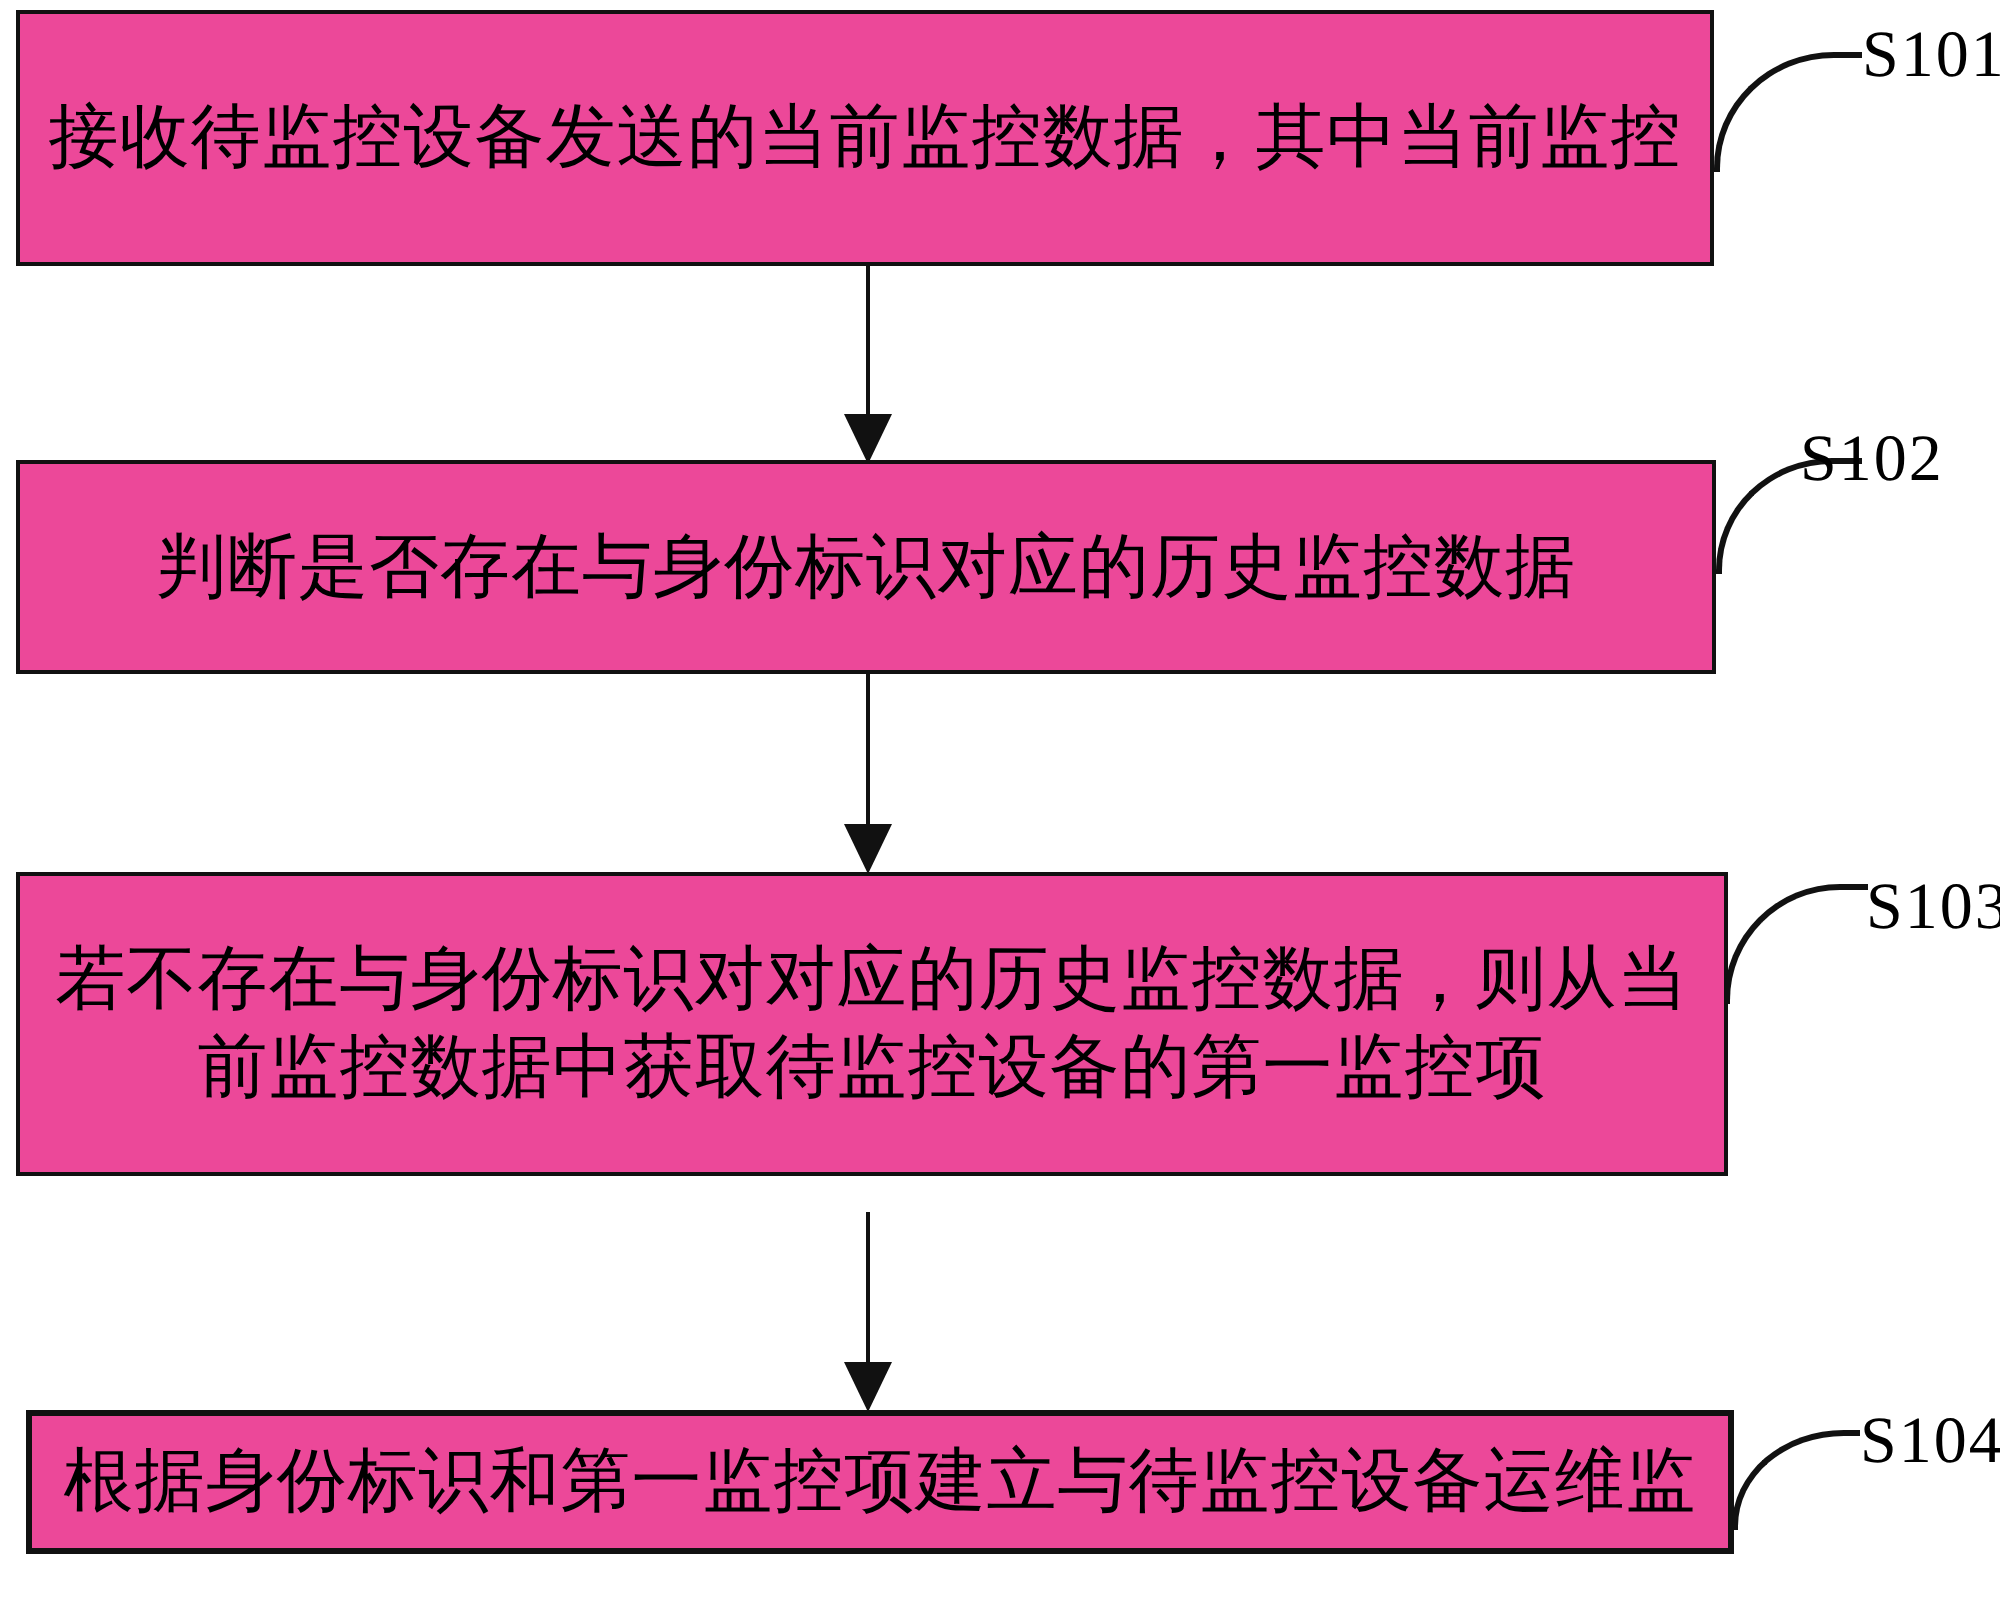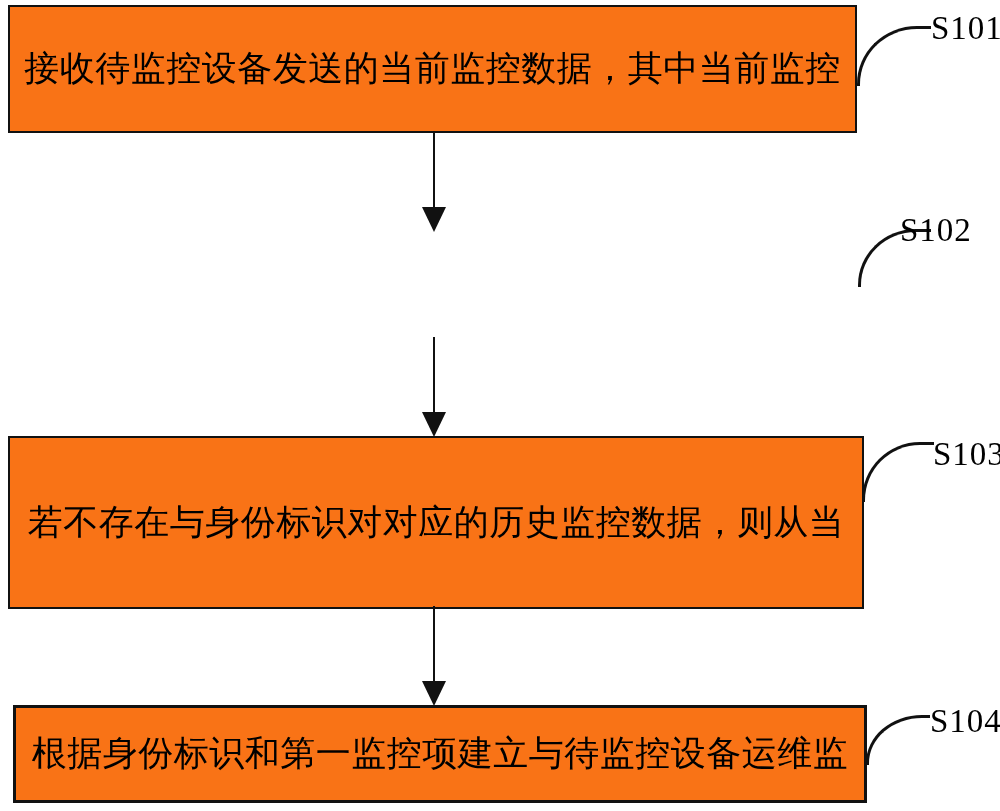--- a/index.html
+++ b/index.html
@@ -13,21 +13,21 @@
     height: 811px;
     background: #ffffff;
     font-family: "Liberation Serif", serif;
     color: #000000;
     overflow: hidden;
   }
   .flow-box {
     position: absolute;
     box-sizing: border-box;
     border: 2px solid #111111;
-    background: #f97316;
+    background: #ec4899;
     display: flex;
     flex-direction: column;
     justify-content: center;
     align-items: center;
     text-align: center;
     font-size: 35px;
     line-height: 1.25;
     letter-spacing: 0.5px;
   }
   .flow-box .line {
@@ -79,38 +79,42 @@
     <div class="line">接收待监控设备发送的当前监控数据，其中当前监控</div>
   </div>
   <div class="connector" style="left:857px; top:26px; width:74px; height:60px; border-top-left-radius:60px 58px;"></div>
   <div class="step-label" style="left:931px; top:12px;">S101</div>
 
   <div class="arrow" style="left:434px; top:133px; height:99px;">
     <div class="arrow-line"></div>
     <div class="arrow-head"></div>
   </div>
 
+  <div class="flow-box" style="left:8px; top:230px; width:850px; height:107px;">
+    <div class="line">判断是否存在与身份标识对应的历史监控数据</div>
+  </div>
   <div class="connector" style="left:858px; top:229px; width:73px; height:58px; border-top-left-radius:58px 56px;"></div>
   <div class="step-label" style="left:900px; top:214px;">S102</div>
 
   <div class="arrow" style="left:434px; top:337px; height:100px;">
     <div class="arrow-line"></div>
     <div class="arrow-head"></div>
   </div>
 
-  <div class="flow-box" style="left:8px; top:436px; width:856px; height:173px;text-align:right;">
+  <div class="flow-box" style="left:8px; top:436px; width:856px; height:152px;text-align:right;">
     <div class="line">若不存在与身份标识对对应的历史监控数据，则从当</div>
+    <div class="line">前监控数据中获取待监控设备的第一监控项</div>
   </div>
   <div class="connector" style="left:862px; top:442px; width:72px; height:60px; border-top-left-radius:58px 58px;"></div>
   <div class="step-label" style="left:933px; top:438px;">S103</div>
 
   <div class="arrow" style="left:434px; top:606px; height:100px;">
     <div class="arrow-line"></div>
     <div class="arrow-head"></div>
   </div>
 
-  <div class="flow-box" style="left:13px; top:705px; width:854px; height:98px; border-width:3px;">
+  <div class="flow-box" style="left:13px; top:705px; width:854px; height:72px; border-width:3px;">
     <div class="line">根据身份标识和第一监控项建立与待监控设备运维监</div>
   </div>
   <div class="connector" style="left:866px; top:715px; width:64px; height:50px; border-top-left-radius:56px 48px;"></div>
   <div class="step-label" style="left:930px; top:705px;">S104</div>
 
 </div>
 
 </body></html>

